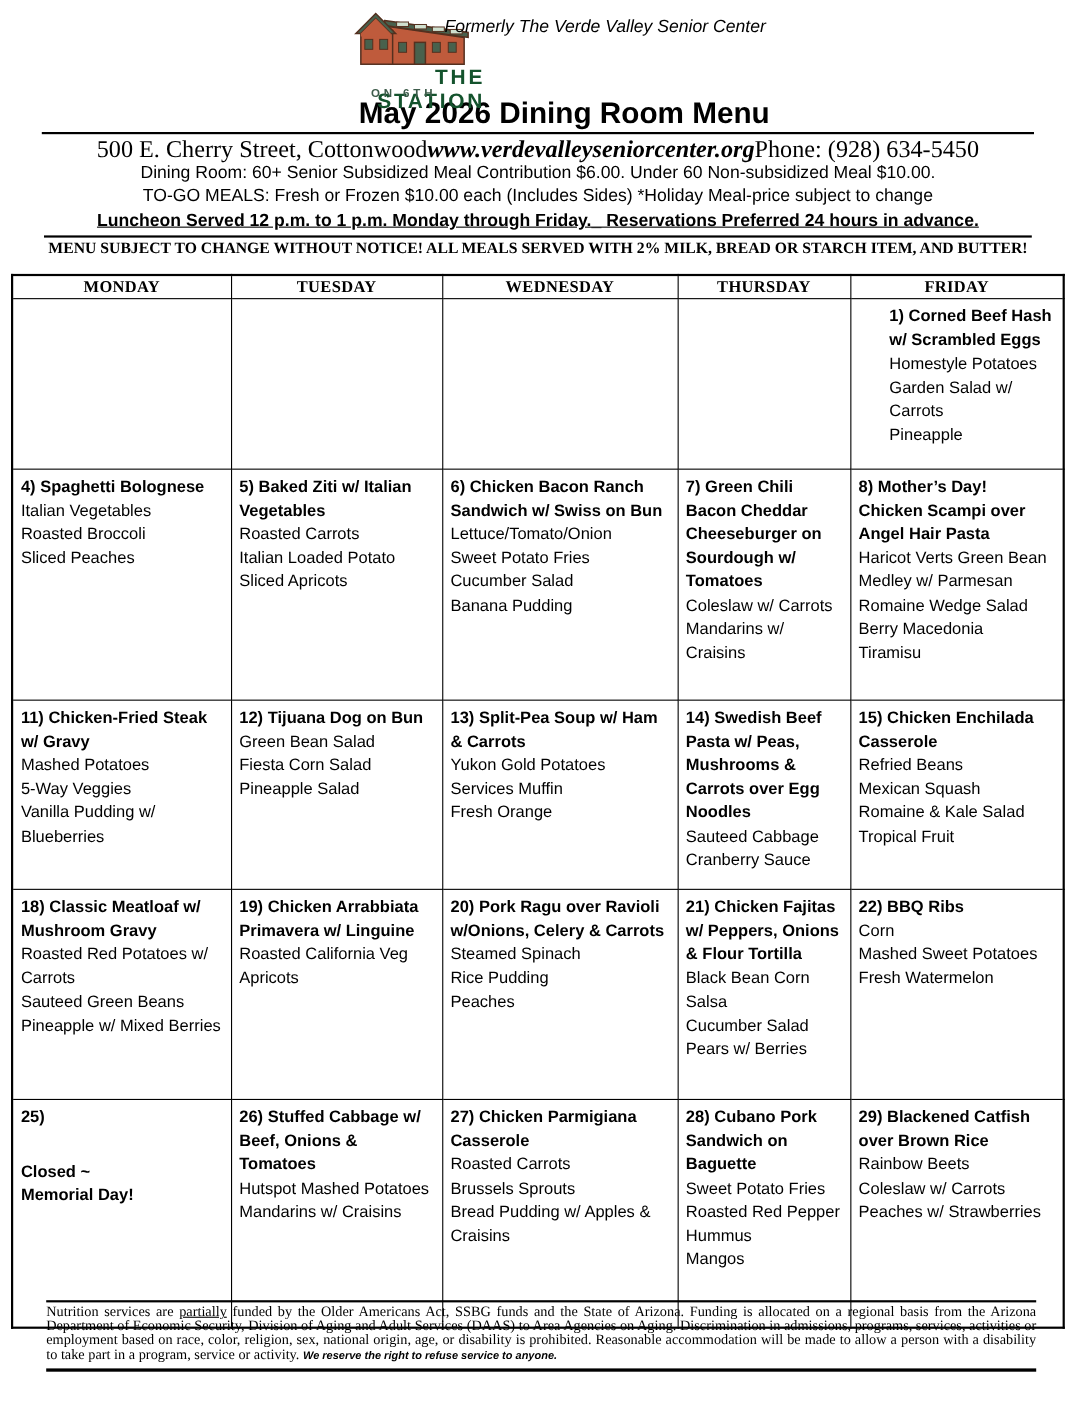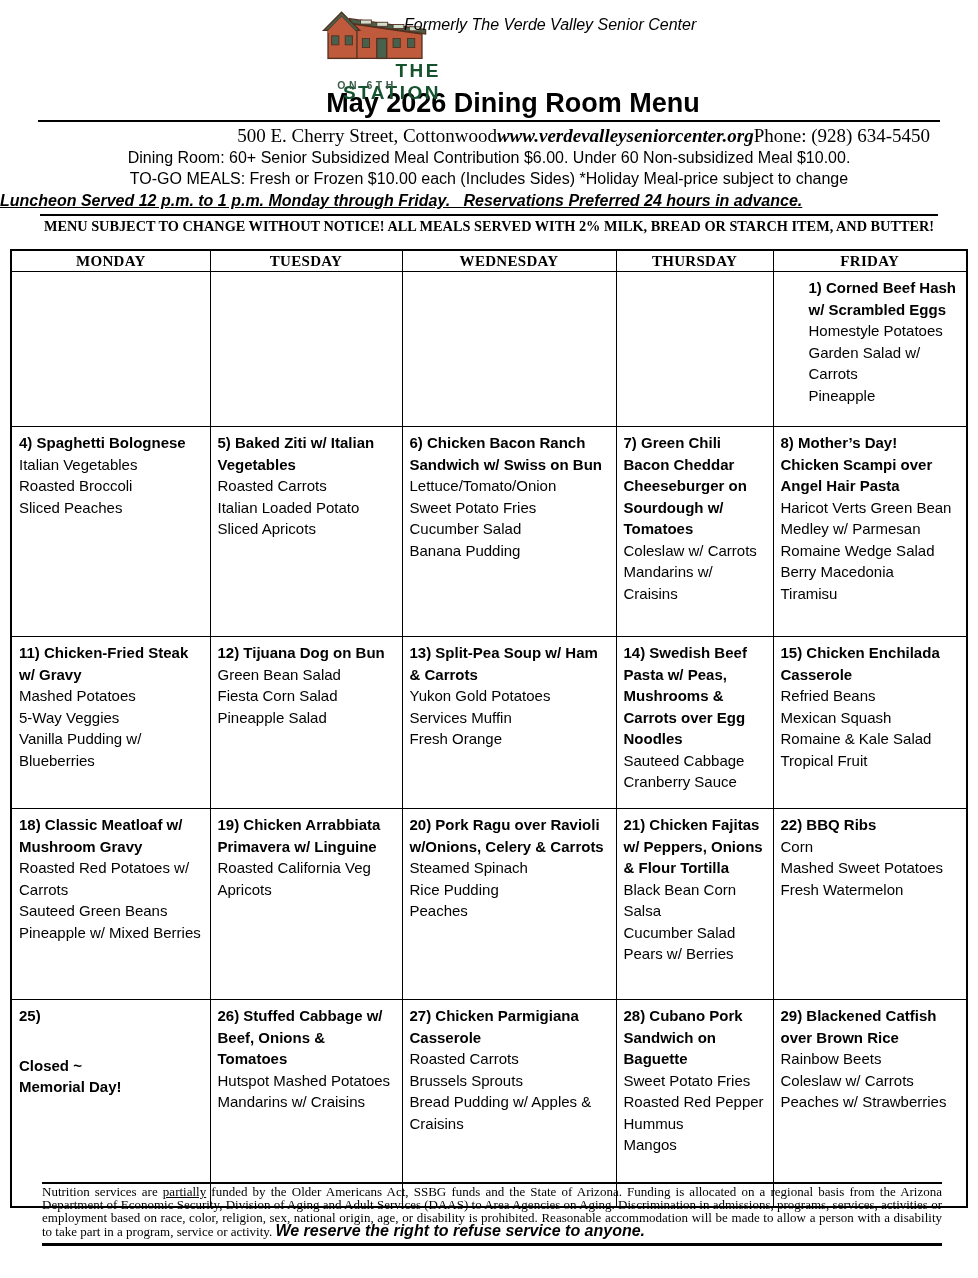--- a/index.html
+++ b/index.html
@@ -13,27 +13,27 @@
               font-weight:bold;font-size:19px;letter-spacing:2.5px;color:#14532d;}
   .logo-subtitle{position:absolute;left:293px;top:79px;width:148px;text-align:center;
               font-weight:bold;font-size:10.5px;letter-spacing:3.5px;color:#3e5c4b;}
   .tagline{position:absolute;left:404px;top:16px;font-weight:normal;font-style:italic;
            font-size:16px;}
 
   .doc-title{text-align:center;font-weight:bold;font-size:27px;line-height:30px;margin-top:0;margin-left:48px;}
   .rule{border:none;border-top:2px solid #000;margin:2px 38px 0 38px;}
   .rule2{border:none;border-top:2px solid #000;margin:3px 40px 0 40px;}
 
-  .address-row{display:flex;justify-content:flex-end;align-items:baseline;
+  .address-row{display:flex;justify-content:center;align-items:baseline;
                padding:3px 48px 0 48px;font-family:"Liberation Serif",serif;
-               font-size:19px;line-height:22px;}
+               font-size:22px;line-height:22px;}
   .website{font-style:italic;font-weight:bold;}
   .info-line{text-align:center;font-size:16px;line-height:21px;}
-  .serving-line{text-align:left;font-size:16px;line-height:21px;font-weight:bold;
-                font-style:italic;text-decoration:underline;margin-top:1px;}
+  .serving-line{text-align:center;font-size:16px;line-height:21px;font-weight:bold;
+                text-decoration:underline;margin-top:1px;}
   .notice-line{text-align:center;font-family:"Liberation Serif",serif;font-weight:bold;
                font-size:14.3px;line-height:17px;margin-top:2px;}
 
   
   .menu-table{border-collapse:collapse;table-layout:fixed;width:956px;margin:14px auto 0 auto;
               border:2px solid #000;}
   .menu-table th,.menu-table td{border:1.5px solid #000;}
   .menu-table th{font-family:"Liberation Serif",serif;font-weight:bold;font-size:15px;
                  letter-spacing:.3px;height:20px;padding:0;}
   .menu-table td{vertical-align:top;padding:5px 8px 4px 7px;font-size:15px;line-height:21.5px;}
@@ -46,21 +46,21 @@
   .closed-note{margin-top:28px;text-align:left;font-weight:bold;}
 
   
   .footer{position:absolute;top:1182px;left:42px;right:36px;
           border-top:2px solid #000;border-bottom:3px solid #000;
           padding:2px 0 4px 0;
           font-family:"Liberation Serif",serif;font-size:13px;line-height:12.9px;
           text-align:justify;}
   .footer .u{text-decoration:underline;}
   .footer .b{font-family:"Liberation Sans",sans-serif;font-weight:bold;font-style:italic;
-             font-size:16px;}
+             font-size:10px;}
 </style>
 </head>
 <body>
 
 <div class="page">
 
   <div class="logo-area">
     <svg class="logo-building" viewBox="0 0 120 62" aria-hidden="true">
 
       <polygon points="36,20 112,31 112,58 36,58" fill="#bf5b3c" stroke="#54301f" stroke-width="1.5"></polygon>

